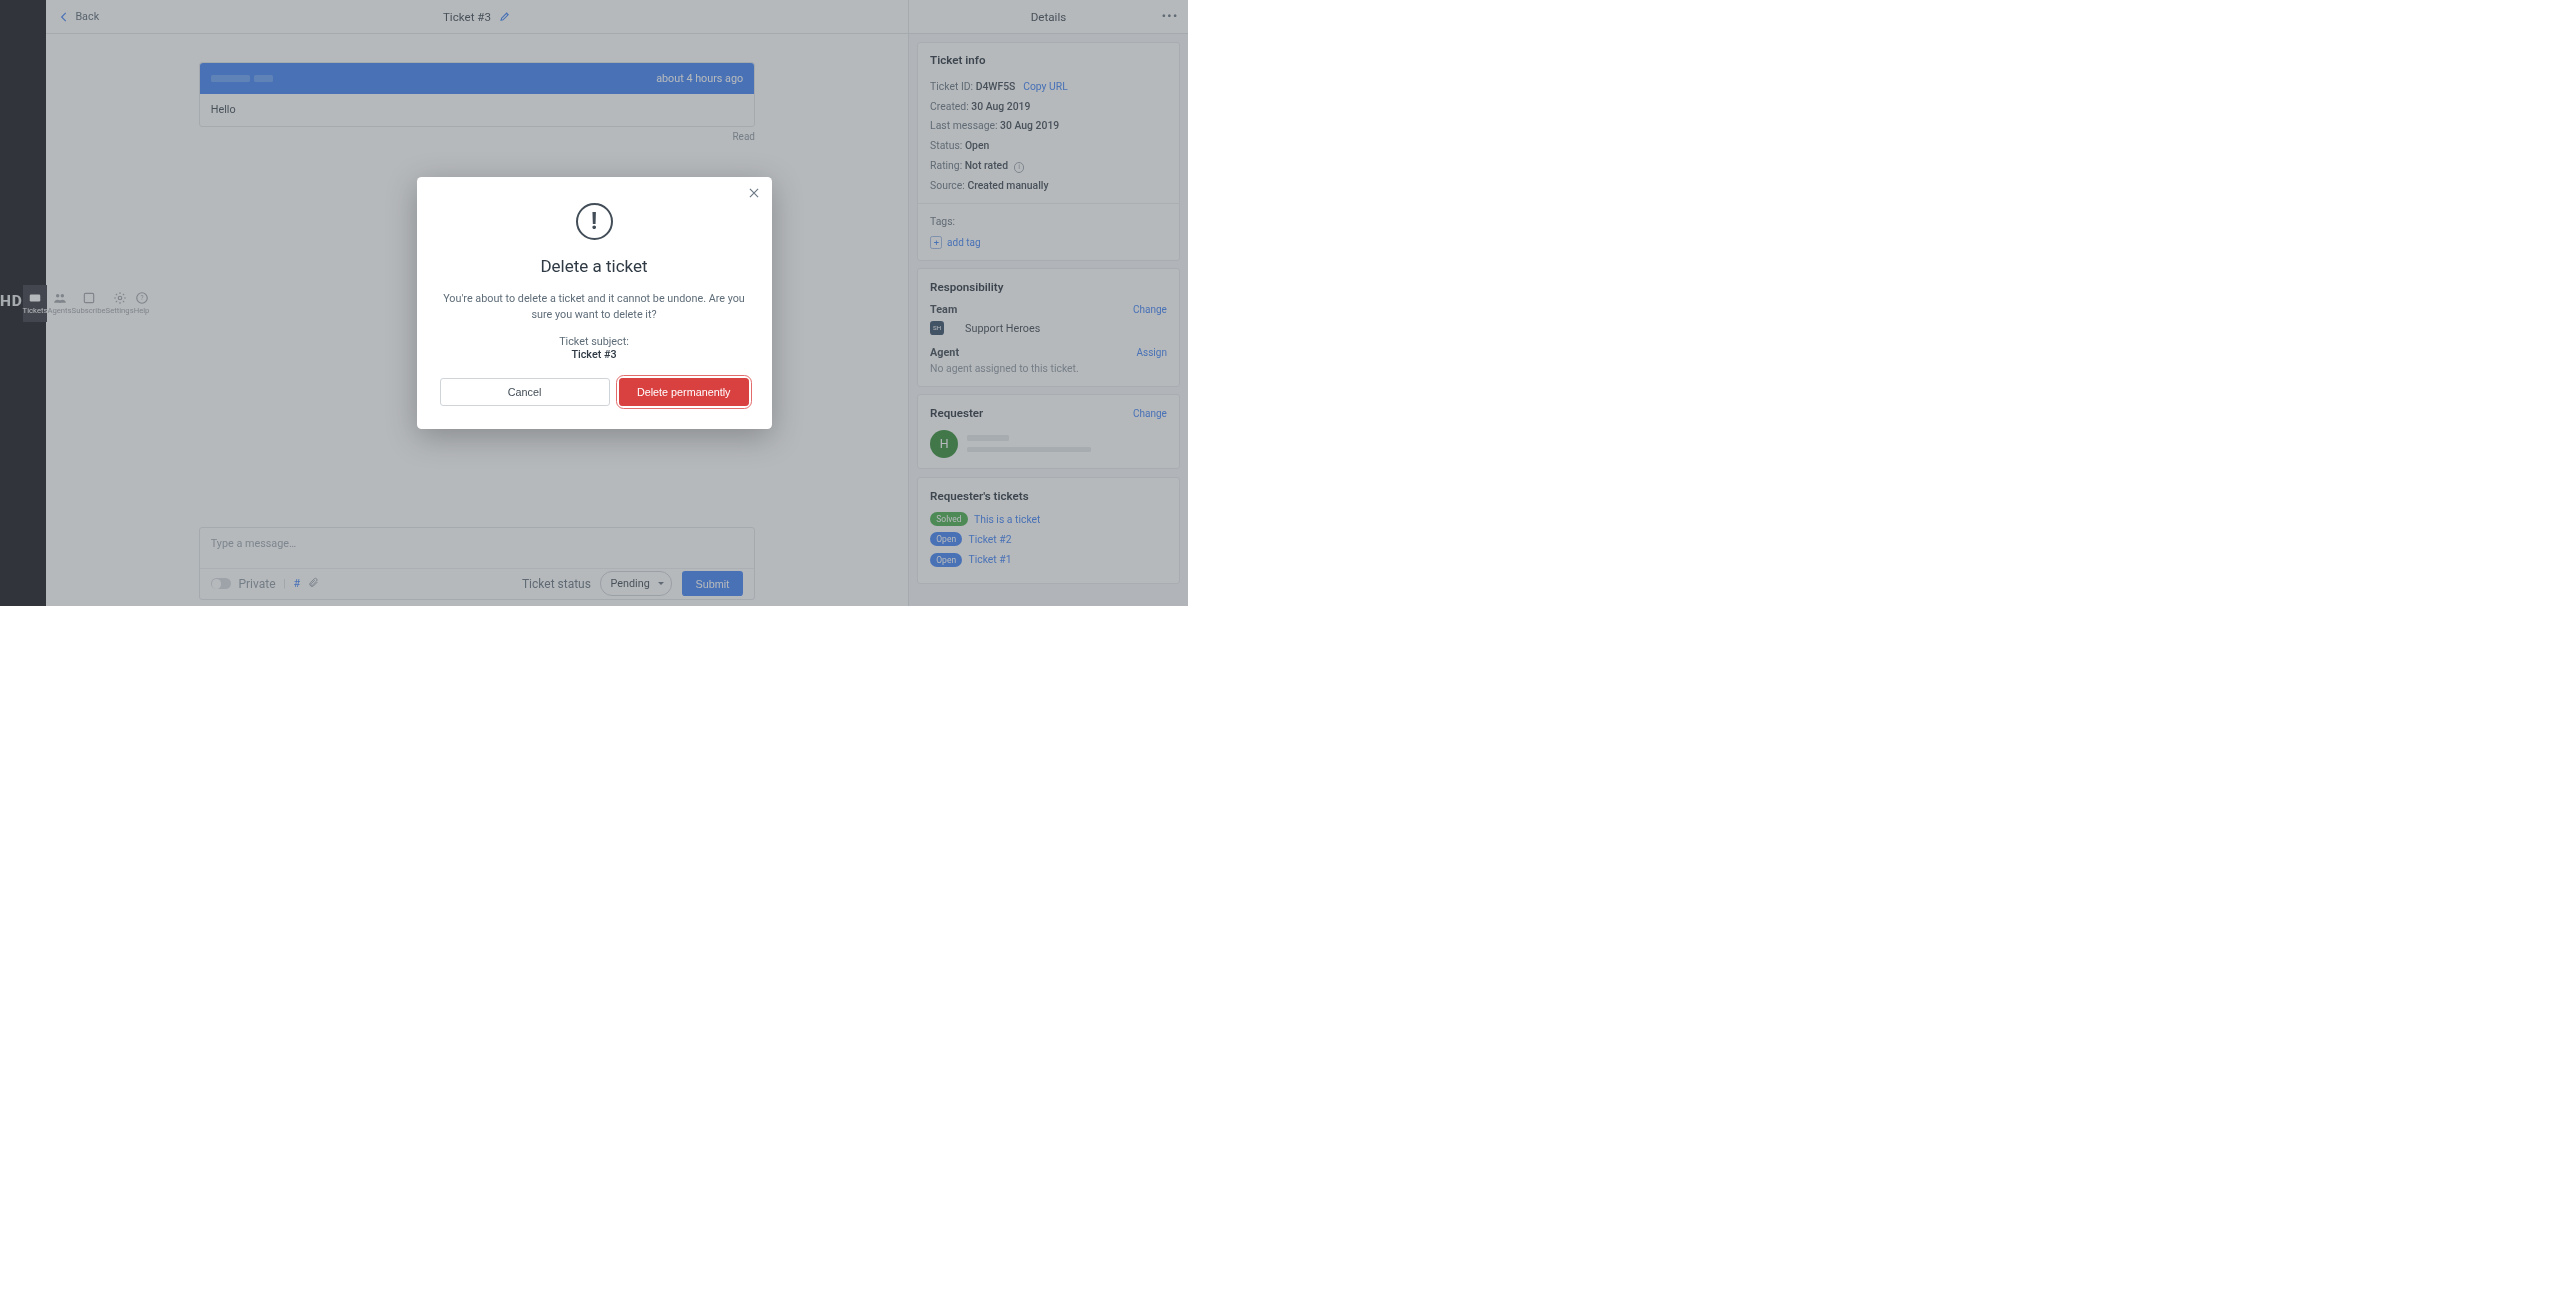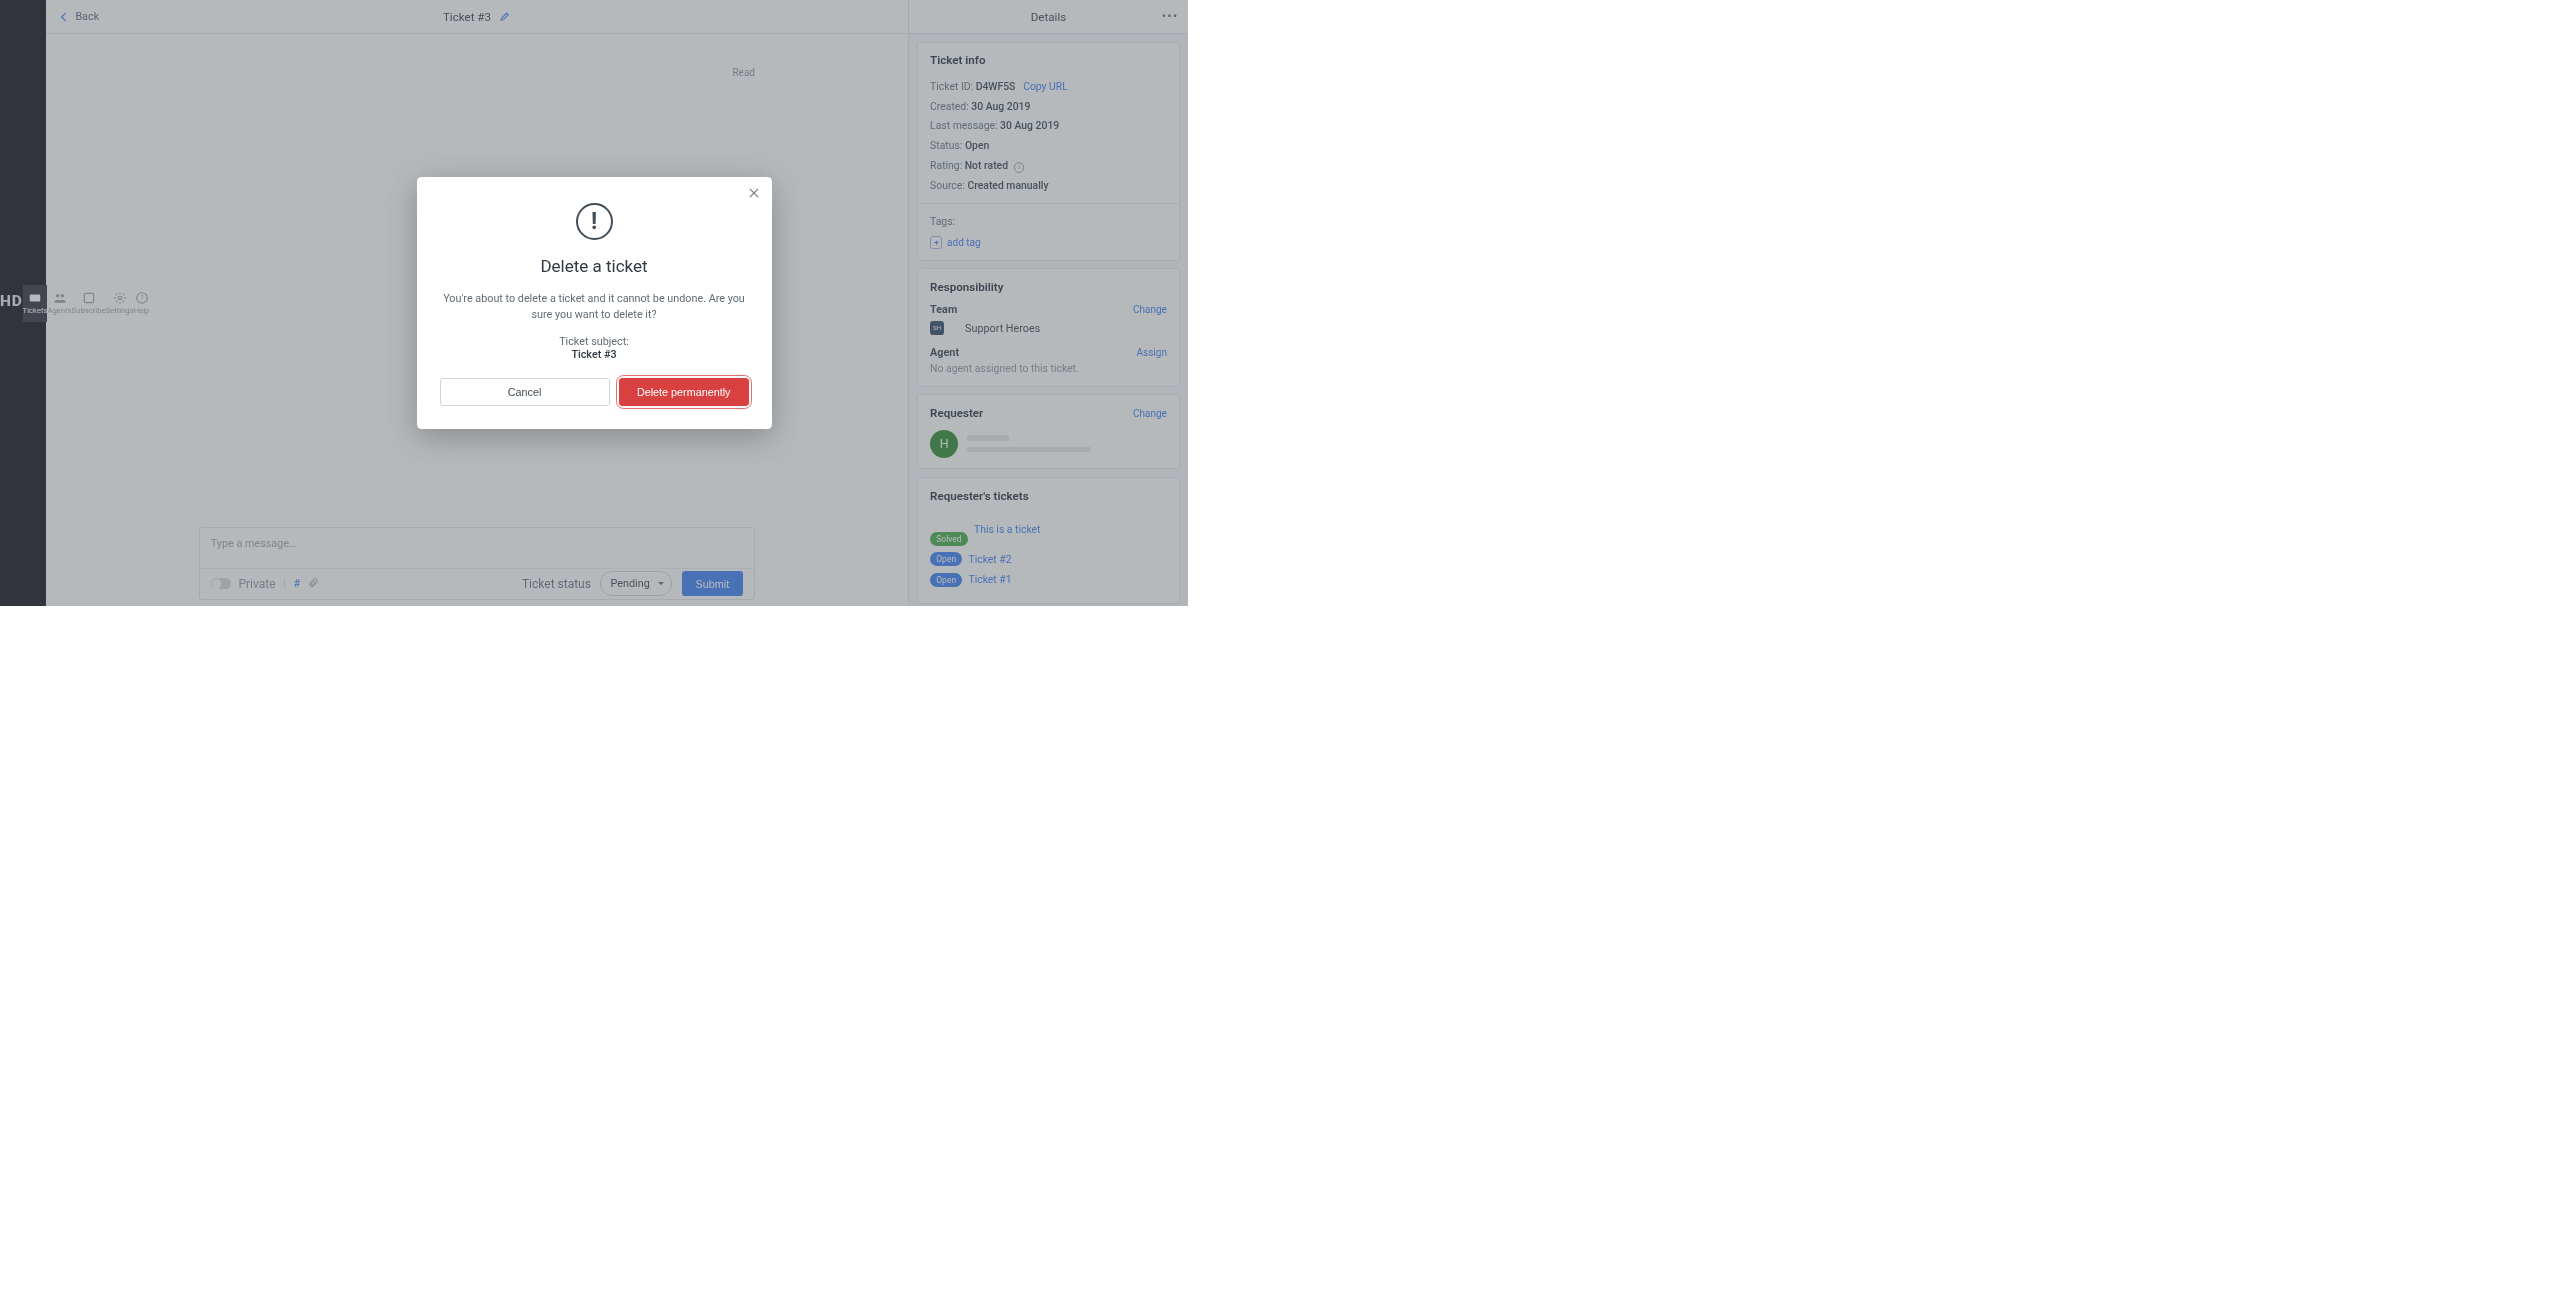--- a/index.html
+++ b/index.html
@@ -59,21 +59,21 @@
 .divider { height: 0.8px; background: #eceef0; margin: 7.7px -12.4px; }
 .addtag { color: #4384f5; font-size: 10px; display: inline-flex; align-items: center; gap: 4.6px; cursor: pointer; }
 .addtag .plus { border: 0.8px solid #9fb9e6; color: #4384f5; width: 12.4px; height: 12.4px; display: inline-flex; align-items: center; justify-content: center; border-radius: 2.3px; font-size: 9.3px; }
 .row { display: flex; align-items: center; justify-content: space-between; }
 .team-badge { display: inline-flex; align-items: center; justify-content: center; width: 14px; height: 14px; border-radius: 3.1px; background: #3a506b; color: #fff; font-size: 6.2px; margin-right: 21px; }
 .link { color: #4384f5; font-size: 10px; cursor: pointer; }
 .muted { color: #8e99a4; font-size: 10.4px; }
 .avatar-g { width: 28px; height: 28px; border-radius: 50%; background: #388e3c; color: #fff; display: flex; align-items: center; justify-content: center; font-size: 12.4px; }
 .redact-line { background: #e5e8eb; height: 6.2px; border-radius: 1.5px; }
 .badge { display: inline-flex; align-items: center; height: 14px; padding: 0 6.2px; border-radius: 7px; color: #fff; font-size: 8.5px; margin-right: 6.2px; }
-.badge.solved { background: #4caf50; margin-top: 20px; }
+.badge.solved { background: #4caf50; }
 .badge.open { background: #4384f5; }
 .tix-row { display: flex; align-items: center; margin-bottom: 6.2px; }
 .tix-row a { color: #4384f5; font-size: 10.4px; text-decoration: none; }
 
 
 .scrim { position: absolute; inset: 0; background: rgba(80,88,96,0.42); display: flex; align-items: center; justify-content: center; }
 .modal { width: 355px; background: #fff; border-radius: 4.6px; box-shadow: 0 7.7px 31px rgba(0,0,0,0.25); padding: 21.6px 23px 23px; position: relative; text-align: center; }
 .modal .close { position: absolute; right: 10.8px; top: 9.3px; cursor: pointer; color: #6b7884; }
 .modal .close svg { width: 14px; height: 14px; stroke: #6b7884; }
 .modal .warn-icon { width: 37px; height: 37px; border: 2.3px solid #424d57; border-radius: 50%; margin: 4.6px auto 15.5px; display: flex; align-items: center; justify-content: center; }
@@ -143,20 +143,30 @@
     </div>
     <div class="header-title">
       <span>Ticket #3</span>
       <svg viewBox="0 0 24 24" stroke-width="2">
           <path d="M4 20l4-1 10-10-3-3L5 16l-1 4zM14 6l3 3"></path>
         </svg>
     </div>
   </div>
 
   <div class="conv">
+    <div class="msg-card">
+      <div class="msg-head">
+        <div class="redacted">
+          <span style="width:39px"></span>
+            <span style="width:18.5px"></span>
+        </div>
+        <span>about 4 hours ago</span>
+      </div>
+      <div class="msg-body">Hello</div>
+    </div>
     <div class="read">Read</div>
   </div>
 
   <div class="composer-wrap">
     <div class="composer">
       <div class="compose-text">Type a message…</div>
       <div class="compose-bar">
         <div class="toggle"></div>
         <span class="private-lbl">Private</span>
         <span class="sep">|</span>

